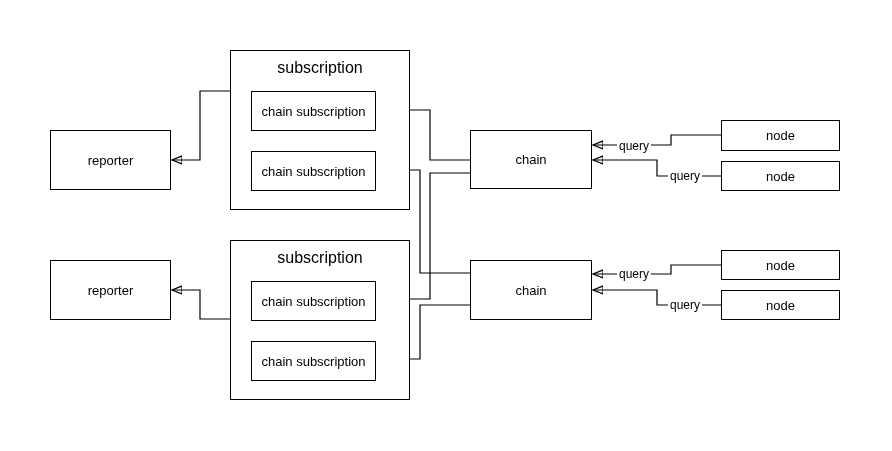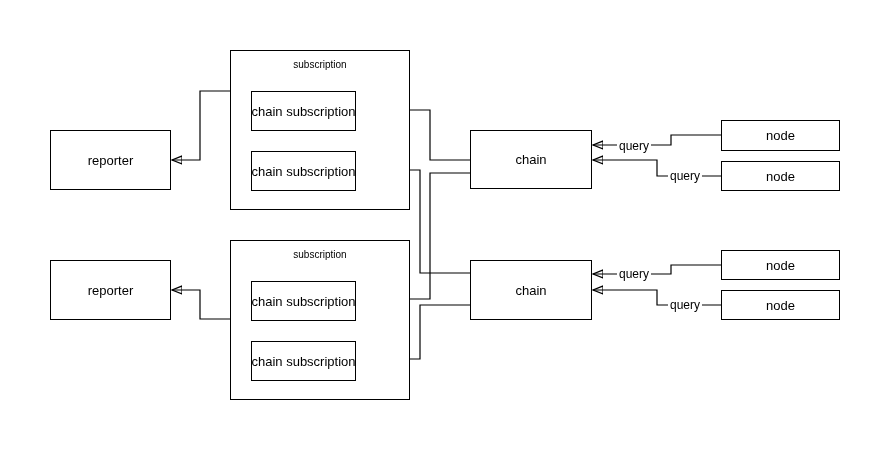--- a/index.html
+++ b/index.html
@@ -44,40 +44,40 @@
     box-sizing: border-box;
     border: 1.2px solid #000000;
     background: #ffffff;
   }
   .group-label {
     position: absolute;
     top: 8px;
     left: 0;
     width: 100%;
     text-align: center;
-    font-size: 10px;
+    font-size: 16px;
     color: #000000;
   }
   .edge-label {
     position: absolute;
     transform: translate(-50%, -50%);
     background: #ffffff;
     padding: 0 2px;
     font-size: 12px;
     line-height: 14px;
     color: #000000;
     white-space: nowrap;
     text-align: right;
   }
   
   #reporter-1 { left: 50px;  top: 130px; width: 121px; height: 60px; }
   #reporter-2 { left: 50px;  top: 260px; width: 121px; height: 60px; }
   #subscription-1 { left: 230px; top: 50px;  width: 180px; height: 160px; }
   #subscription-2 { left: 230px; top: 240px; width: 180px; height: 160px; }
-  .chain-sub { width: 105px; height: 40px; }
+  .chain-sub { width: 125px; height: 40px; }
   #chain-subscription-1, #chain-subscription-3 { left: 20px; top: 40px; }
   #chain-subscription-2, #chain-subscription-4 { left: 20px; top: 100px; }
   #chain-1 { left: 470px; top: 130px; width: 122px; height: 59px; }
   #chain-2 { left: 470px; top: 260px; width: 122px; height: 60px; }
   #node-1 { left: 721px; top: 120px; width: 119px; height: 31px; }
   #node-2 { left: 721px; top: 161px; width: 119px; height: 30px; }
   #node-3 { left: 721px; top: 250px; width: 119px; height: 30px; }
   #node-4 { left: 721px; top: 290px; width: 119px; height: 30px; }
   #query-label-1 { left: 634px; top: 146px; }
   #query-label-2 { left: 685px; top: 176px; }

